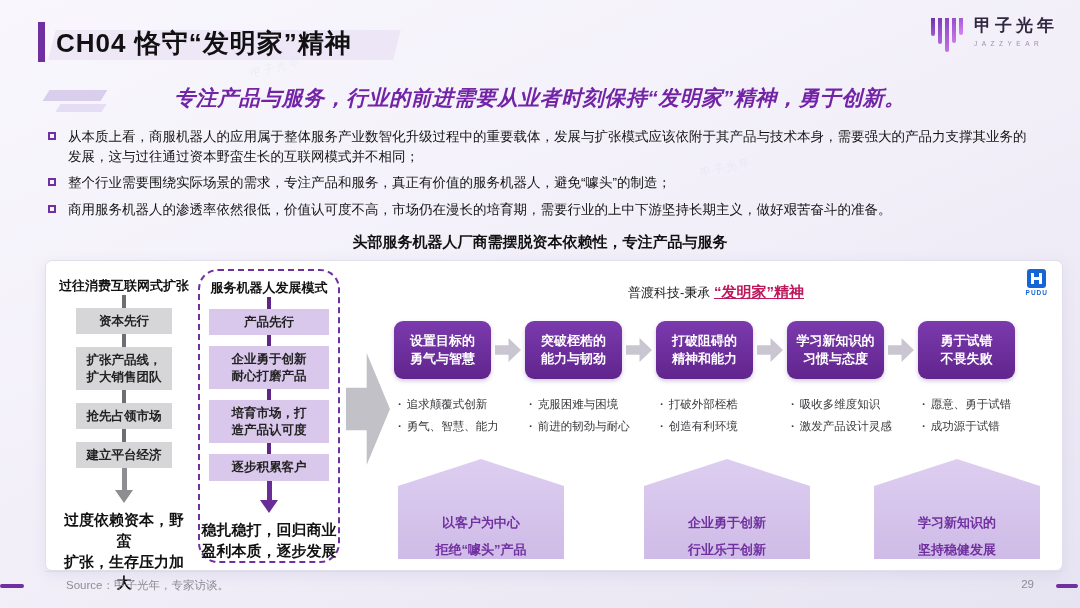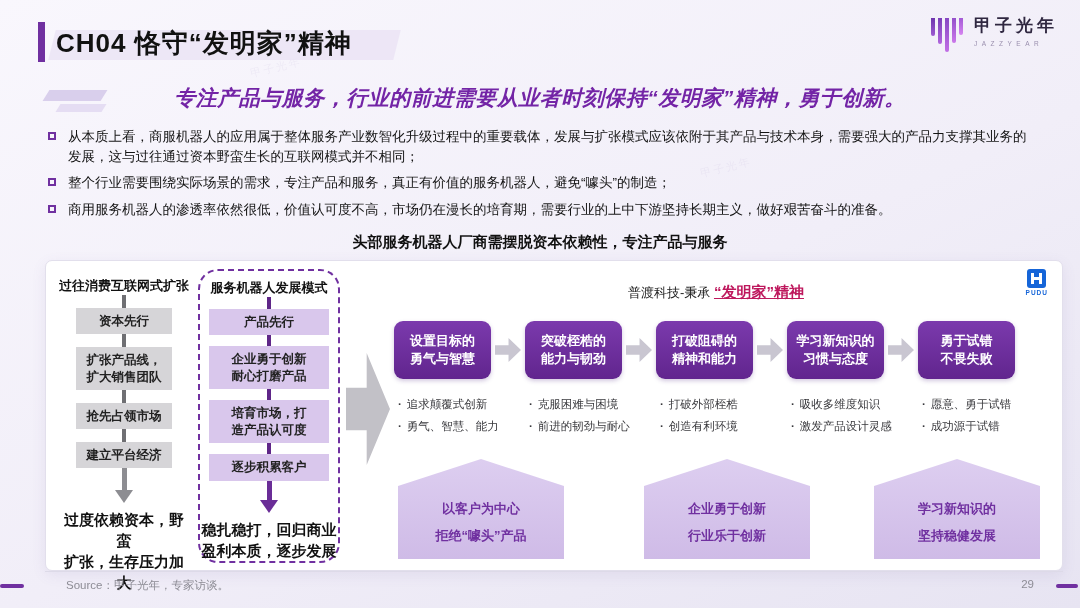--- a/index.html
+++ b/index.html
@@ -85,21 +85,21 @@
     clip-path:polygon(0 30%,52% 30%,52% 0,100% 50%,52% 100%,52% 70%,0 70%); flex:0 0 auto;}
   .pts { margin-top:15px; padding-left:4px; }
   .pt { font-size:11.5px; color:#38383c; line-height:1.9; white-space:nowrap;}
   .pt::before { content:"·"; font-weight:bold; margin-right:5px; color:#38383c;}
 
   
   .pent { position:absolute; top:198px; width:166px; height:100px;
           background:linear-gradient(180deg,#ddcef0,#cfbbe7);
           clip-path:polygon(50% 0,100% 27%,100% 100%,0 100%,0 27%);
           display:flex; flex-direction:column; align-items:center; justify-content:flex-end;
-          padding-bottom:14px; gap:9px;}
+          gap:9px;}
   .pent span { font-size:13px; font-weight:bold; color:#7030a0; }
   .p1{left:352px;} .p2{left:598px;} .p3{left:828px;}
 
   
   .foot-src { position:absolute; left:66px; top:578px; font-size:11.5px; color:#8d8c95;text-align:center; }
   .foot-pg  { position:absolute; right:46px; top:578px; font-size:11.5px; color:#8d8c95; }
   .dashL { position:absolute; left:0; top:584px; width:24px; height:4px; background:#7030a0; border-radius:2px;}
   .dashR { position:absolute; right:2px; top:584px; width:22px; height:4px; background:#7030a0; border-radius:2px;}
   .foot-line { position:absolute; left:45px; right:17px; top:571px; height:1px; background:#dddae8;}
 </style>

